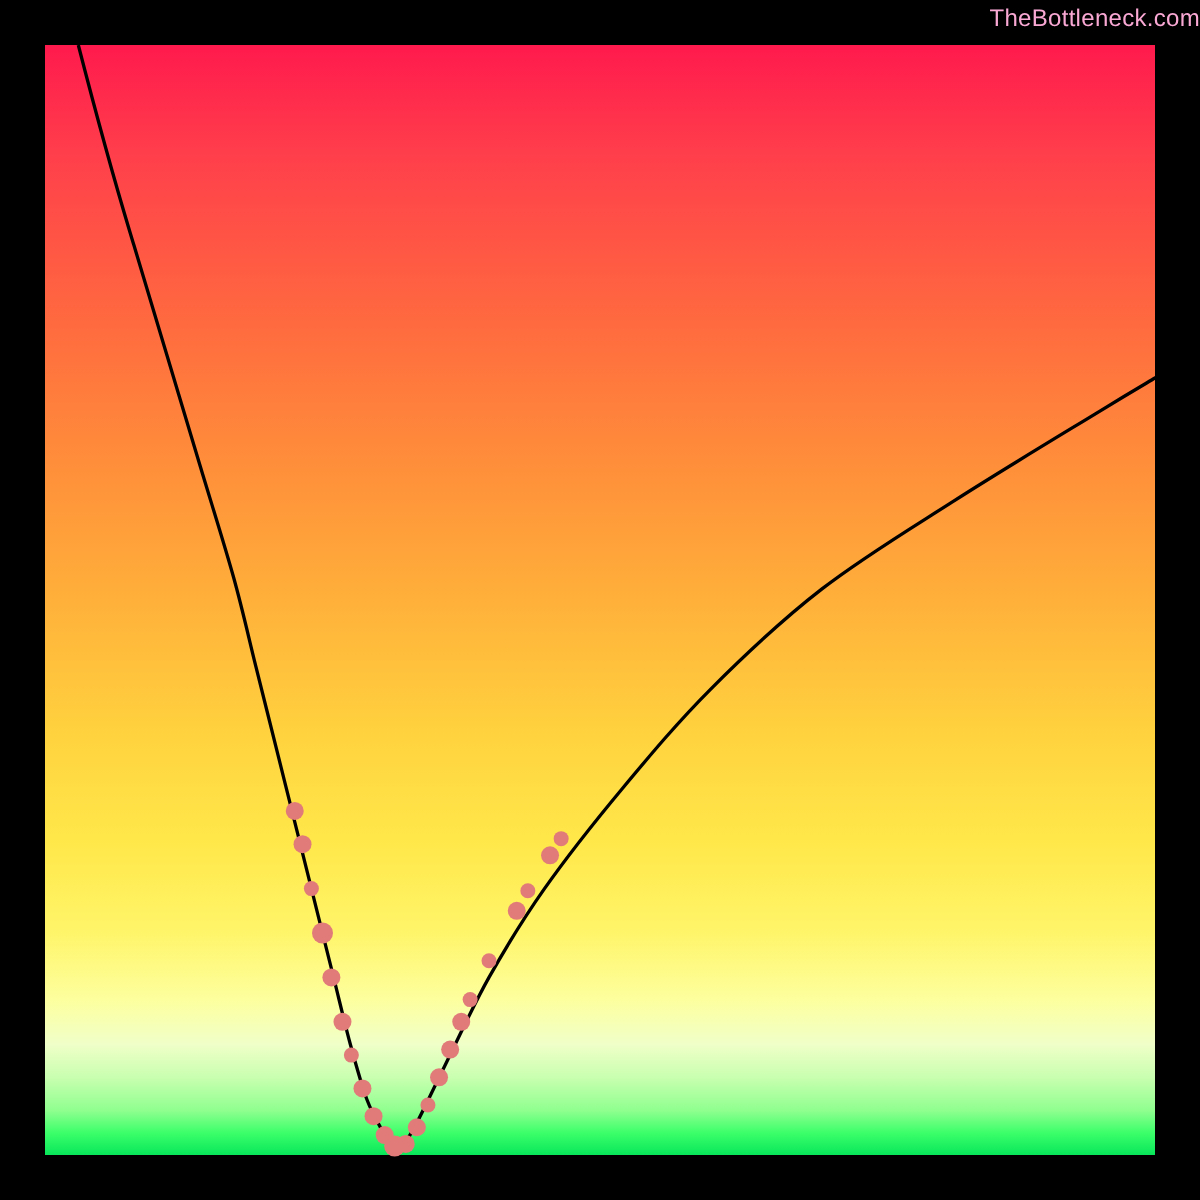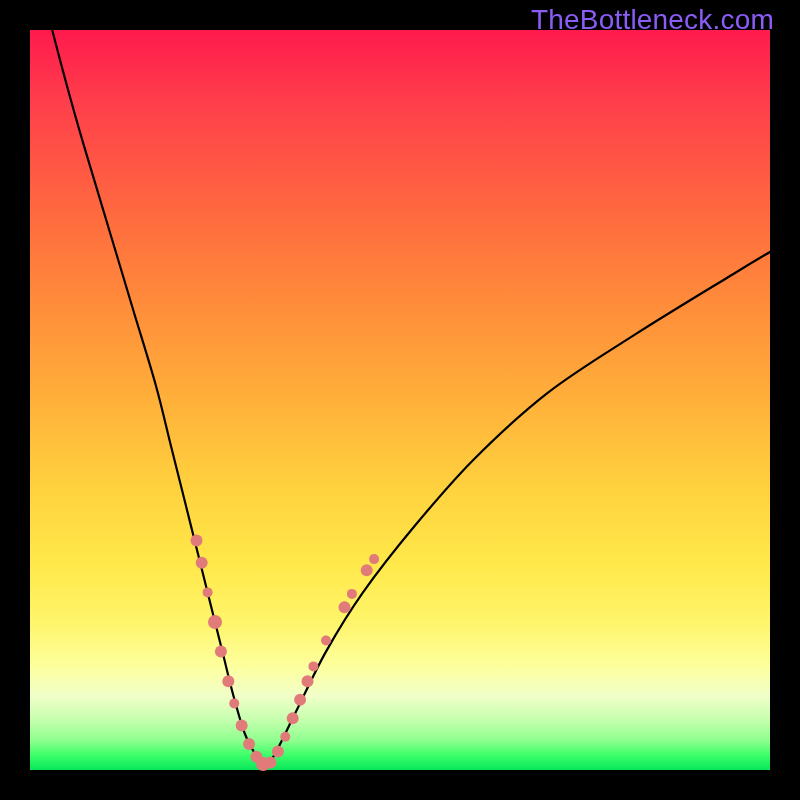--- a/index.html
+++ b/index.html
@@ -40,23 +40,23 @@
       #f0ffc8 90%,
       #c9ffb0 93%,
       #8fff8f 96%,
       #3cff6a 98%,
       #08e65a 100%
     );
   }
   .watermark {
     position: absolute;
     top: 4px;
-    right: 26px;
-    color: #8b5cf6;
-    font-size: 28px;
+    right: 0;
+    color: #f9a8d4;
+    font-size: 16px;
     font-weight: 500;
     letter-spacing: 0.2px;
     user-select: none;
   }
   svg.curve-layer {
     position: absolute;
     top: 0;
     left: 0;
     width: 740px;
     height: 740px;

